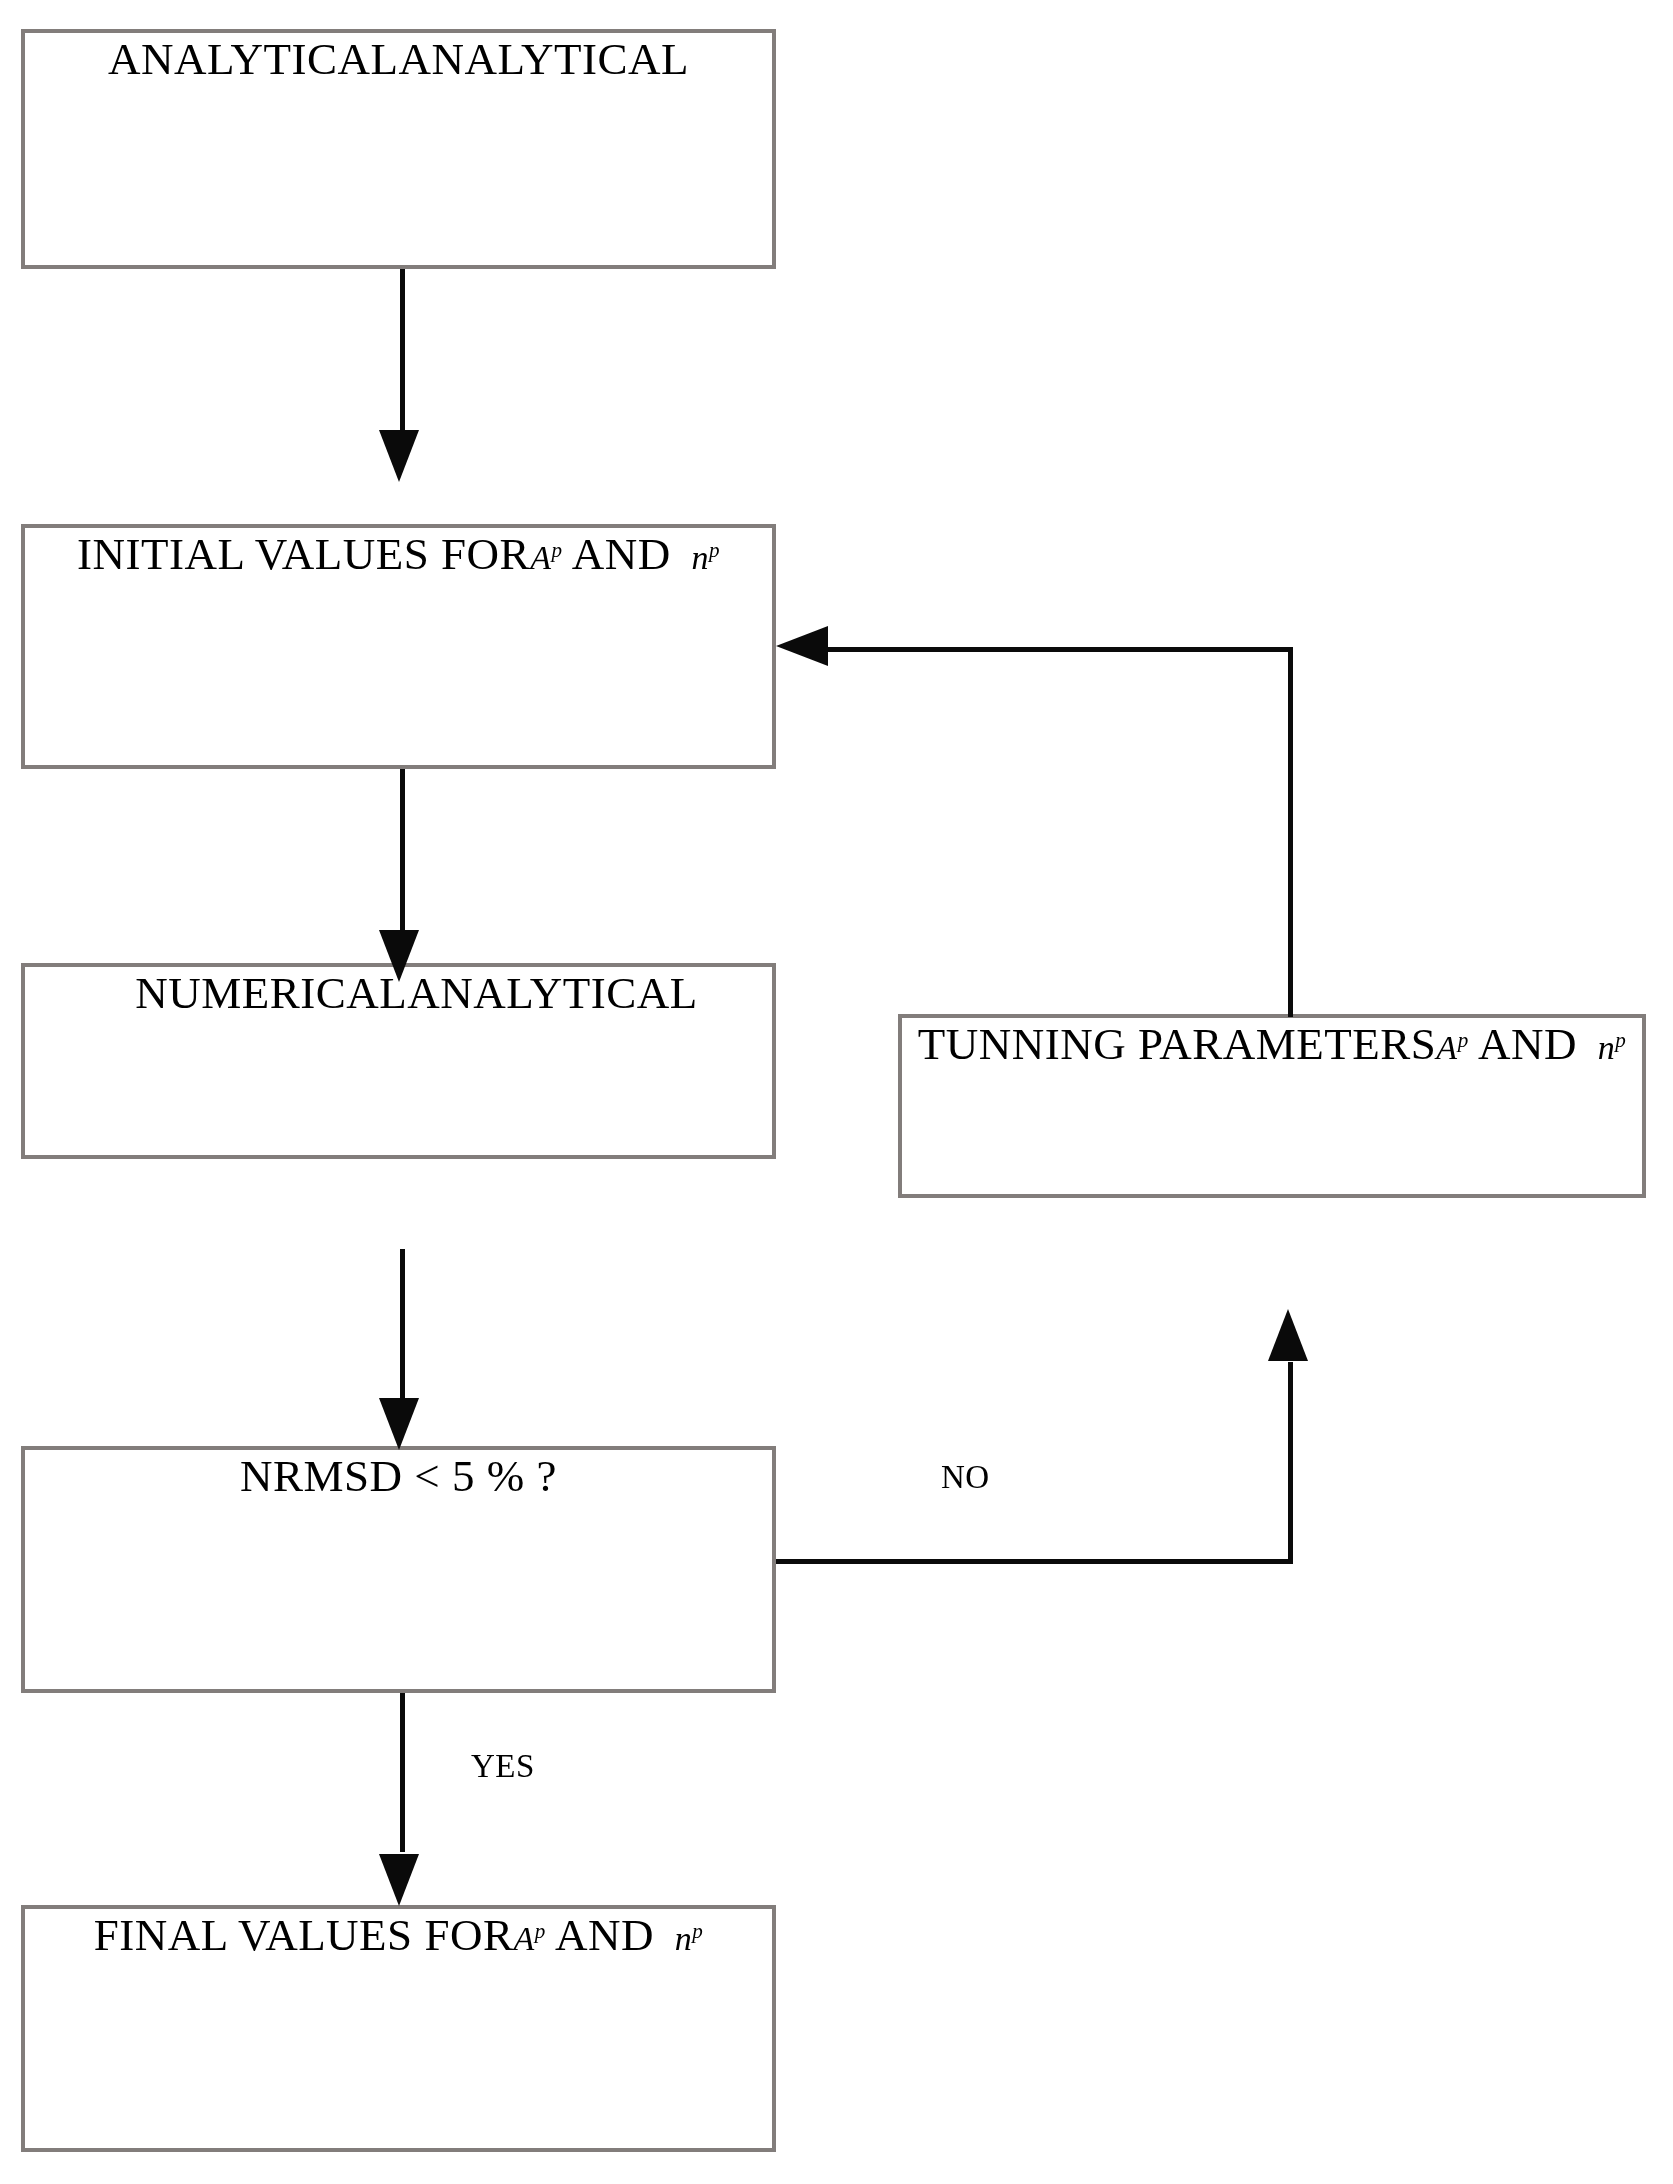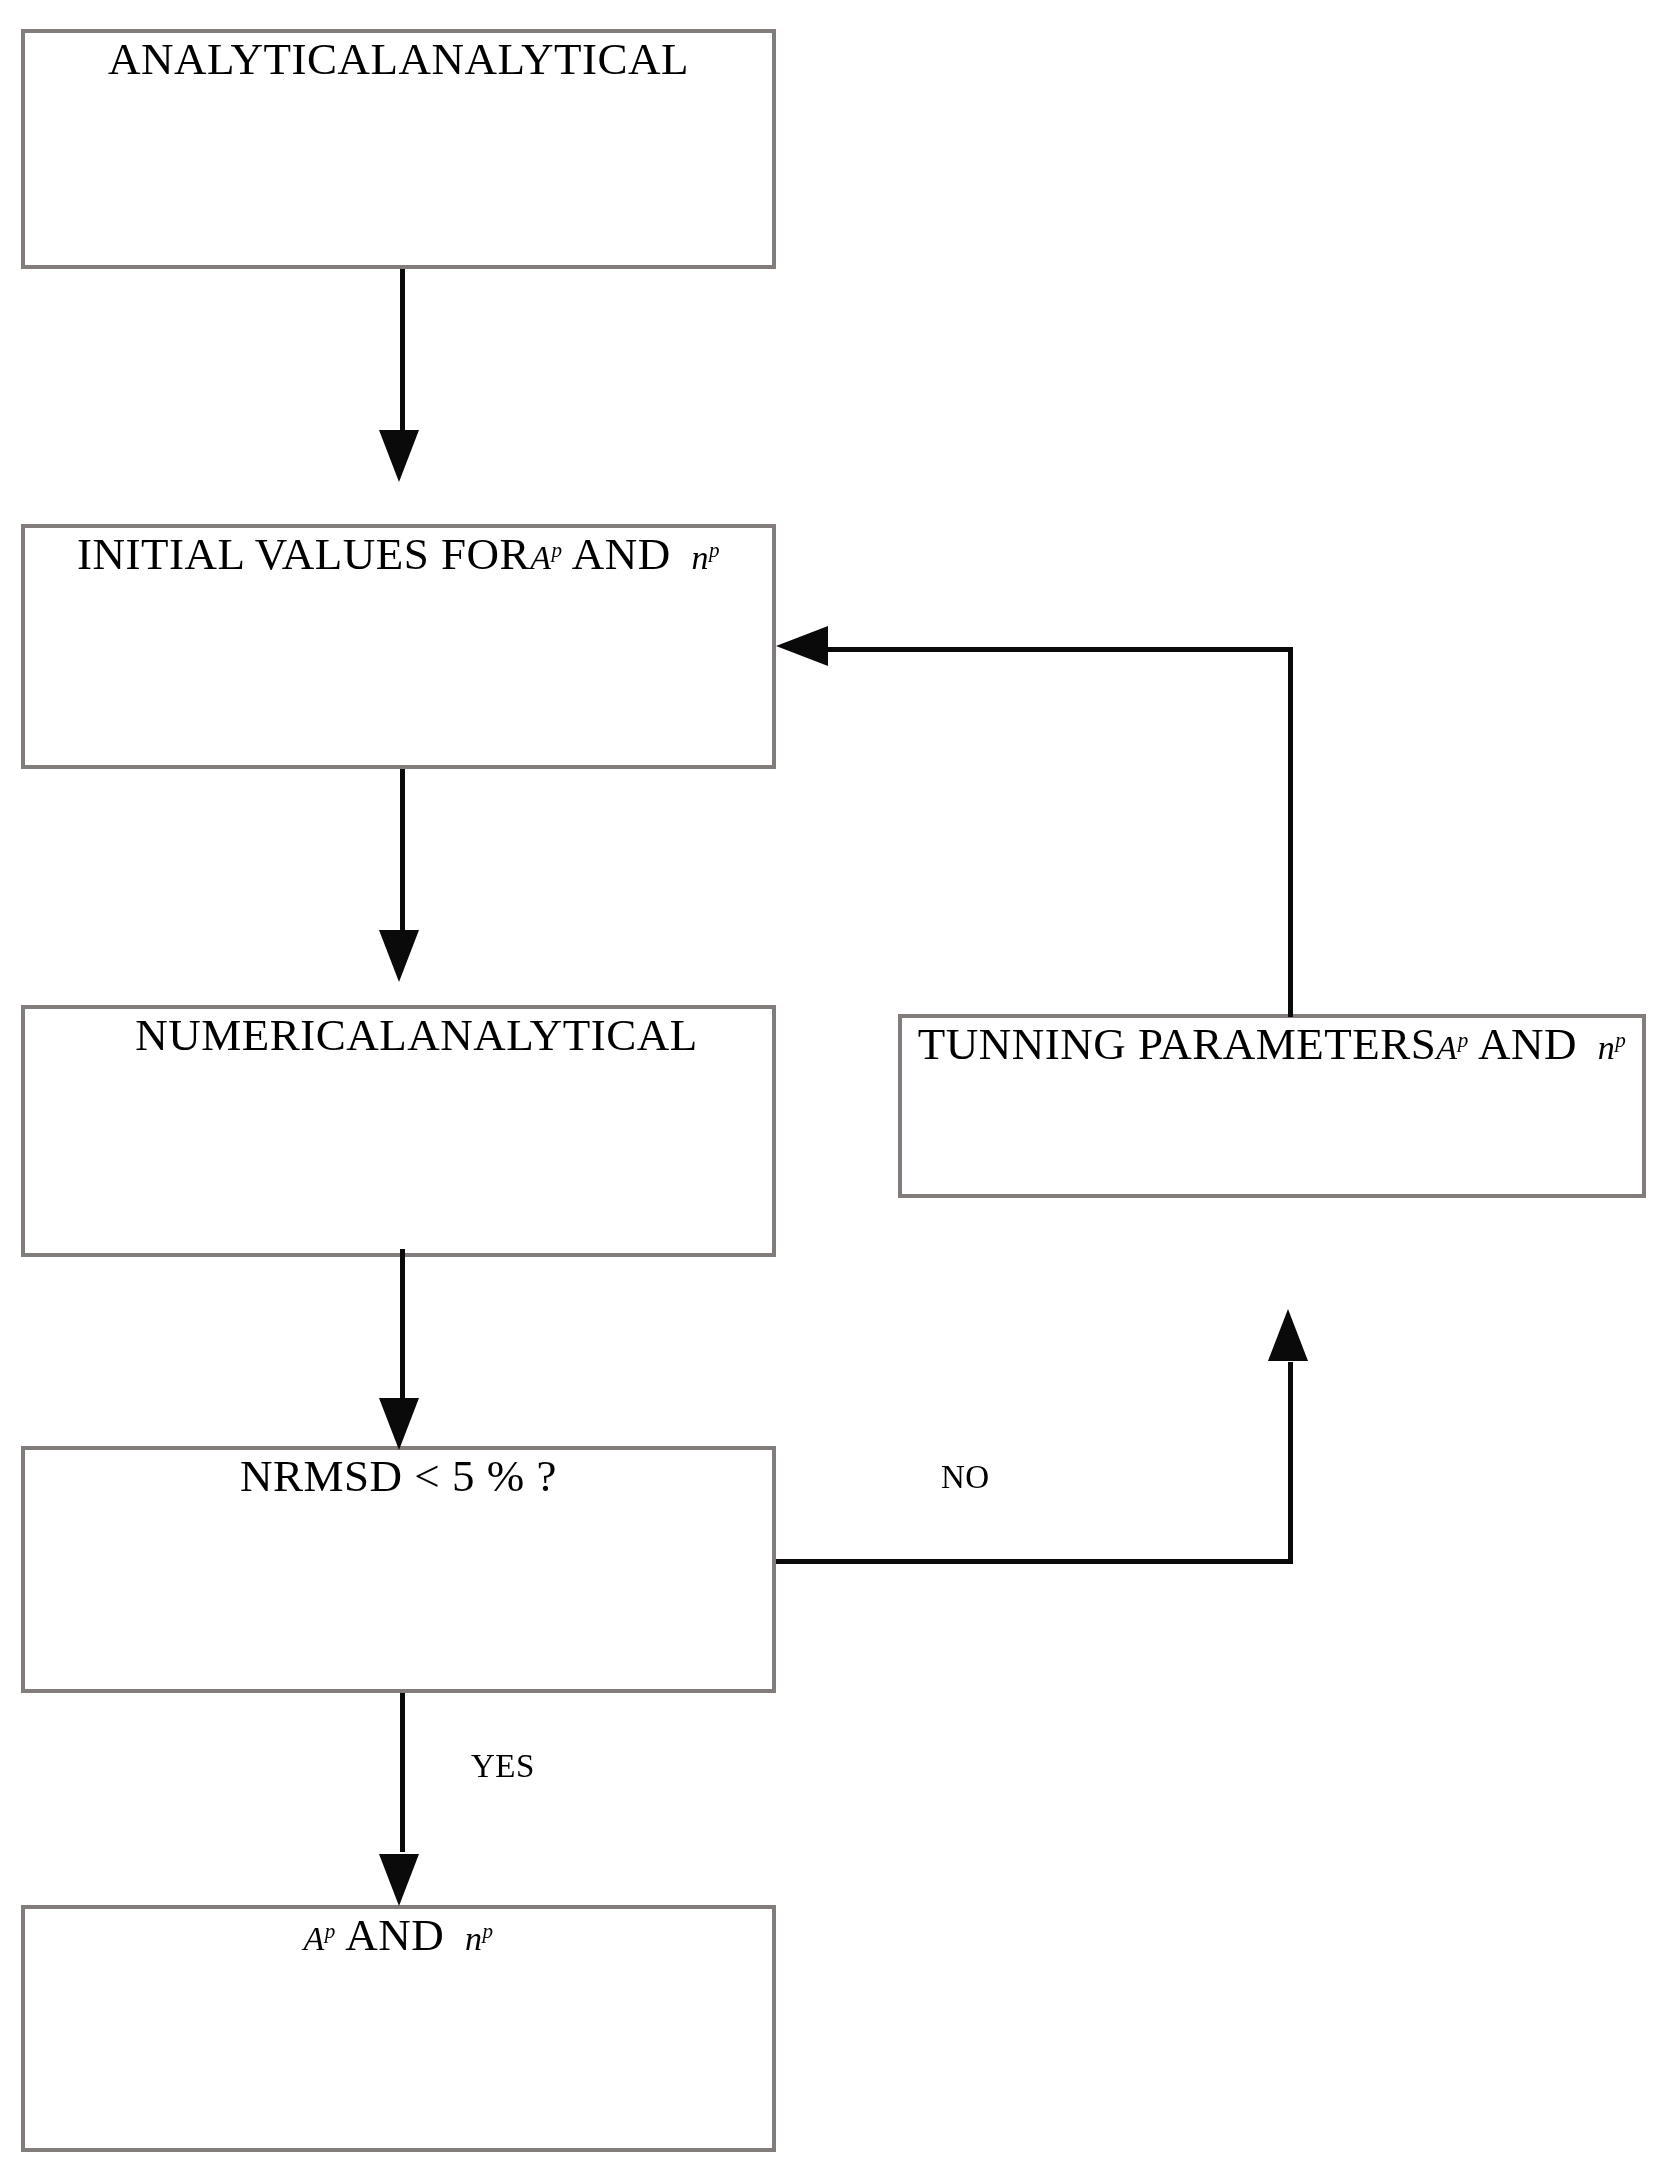--- a/index.html
+++ b/index.html
@@ -51,21 +51,21 @@
     vertical-align: super;
     line-height: 0;
   }
   .roman {
     font-style: normal;
   }
 
   
   #node-analytical     { left: 21px;  top: 29px;   width: 755px; height: 240px; }
   #node-initial        { left: 21px;  top: 524px;  width: 755px; height: 245px; }
-  #node-numerical      { left: 21px;  top: 1005px; width: 755px; height: 252px; padding-left: 36px; }
+  #node-numerical      { left: 21px;  top: 963px; width: 755px; height: 196px; padding-left: 36px; }
   #node-decision       { left: 21px;  top: 1446px; width: 755px; height: 247px; }
   #node-final          { left: 21px;  top: 1905px; width: 755px; height: 247px; }
   #node-tunning        { left: 898px; top: 1014px; width: 748px; height: 184px; }
 
   
   .conn {
     position: absolute;
     background: #0a0a0a;
   }
   .vline { width: 4.8px; }
@@ -146,20 +146,21 @@
   <div class="node" id="node-numerical">
     <span class="line line-1 txt">NUMERICAL</span>
     <span class="line txt">ANALYTICAL</span>
   </div>
 
   <div class="node" id="node-decision">
     <span class="line txt">NRMSD &lt; 5 % ?</span>
   </div>
 
   <div class="node" id="node-final">
+    <span class="line line-1 txt">FINAL VALUES FOR</span>
     <span class="line txt">
       <span class="math"><span>A</span><sup>p</sup></span>
       <span class="roman">AND</span>
       <span class="math">&nbsp;<span>n</span><sup>p</sup></span>
     </span>
   </div>
 
   <div class="node" id="node-tunning">
     <span class="line line-1 txt">TUNNING PARAMETERS</span>
     <span class="line txt">

